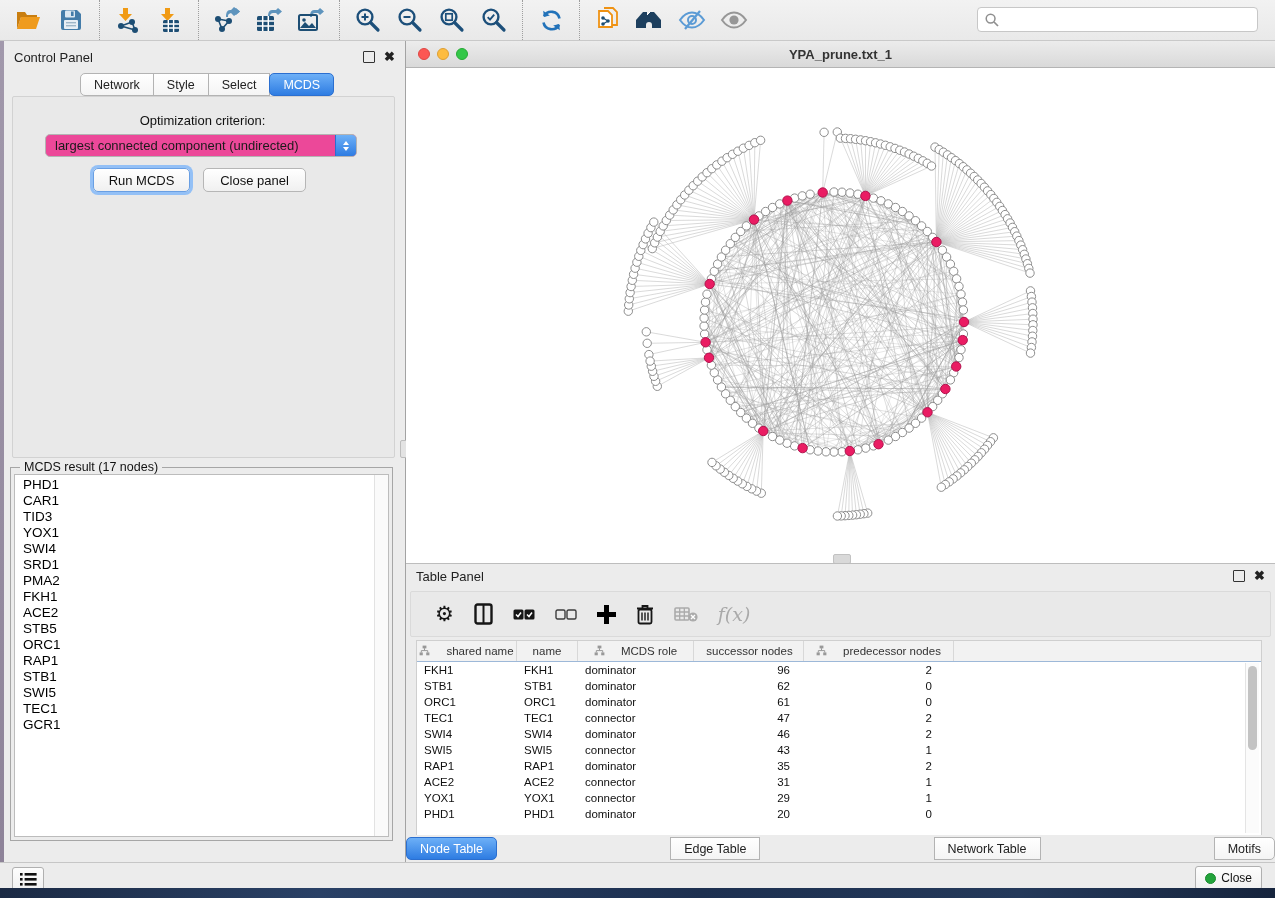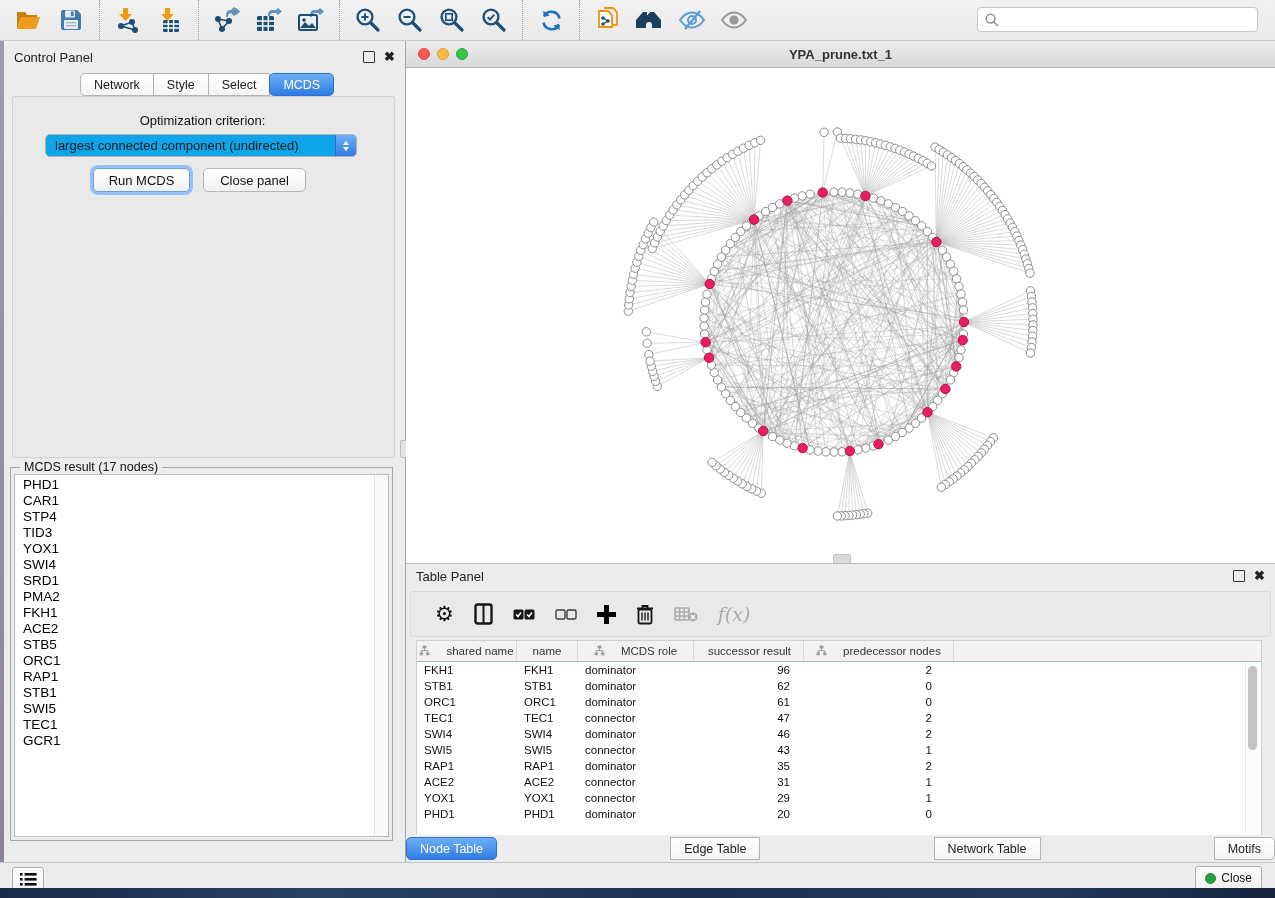--- a/index.html
+++ b/index.html
@@ -35,21 +35,21 @@
   #cp-tabs{left:80px;top:73px;height:23px;display:flex;}
   .seg{height:21px;border:1px solid #b3b3b3;background:linear-gradient(#ffffff,#f4f4f4);
        display:flex;align-items:center;justify-content:center;font-size:12.5px;color:#222;
        padding:0 13px;margin-left:-1px;box-sizing:content-box;}
   .seg.first{border-radius:5px 0 0 5px;margin-left:0;}
   .seg.last{border-radius:0 5px 5px 0;}
   .seg.sel{background:linear-gradient(#6db0f7,#2e7ce2);border-color:#2b6fd0;color:#fff;border-radius:5px;position:relative;z-index:2;}
 
   #cp-inner{left:12px;top:96px;width:381px;height:360px;background:#e9e9e9;border:1px solid #d2d2d2;border-radius:2px;}
   #opt-label{left:0;top:113px;width:405px;text-align:center;font-size:13px;color:#111;}
-  #criterion{left:45px;top:134px;width:312px;height:23px;background:#0ea5e9;border:1px solid #b3b3b3;border-radius:5px;
+  #criterion{left:45px;top:134px;width:312px;height:23px;background:#ec4899;border:1px solid #b3b3b3;border-radius:5px;
      display:flex;align-items:center;box-sizing:border-box;overflow:hidden;}
   #criterion-value{flex:1;font-size:13px;padding-left:9px;white-space:nowrap;}
   #criterion-stepper{width:20px;height:100%;background:linear-gradient(#6db0f7,#2e7ce2);border-left:1px solid #2b6fd0;
      display:flex;flex-direction:column;align-items:center;justify-content:center;gap:2px;}
   .chev-up{width:0;height:0;border-left:3.5px solid transparent;border-right:3.5px solid transparent;border-bottom:4.5px solid #fff;}
   .chev-dn{width:0;height:0;border-left:3.5px solid transparent;border-right:3.5px solid transparent;border-top:4.5px solid #fff;}
   .mac-btn{height:24px;background:linear-gradient(#ffffff,#f0f0f0);border:1px solid #b6b6b6;border-radius:5px;
      font-size:13px;color:#111;display:flex;align-items:center;justify-content:center;box-sizing:border-box;font-family:"Liberation Sans",sans-serif;}
   #run-btn{left:93px;top:168px;width:97px;box-shadow:0 0 0 3px #93c0f6;border-color:#699fe3;}
   #closepanel-btn{left:203px;top:168px;width:103px;}
@@ -272,21 +272,20 @@
 </div>
 <div id="run-btn" class="abs mac-btn">Run MCDS</div>
 <div id="closepanel-btn" class="abs mac-btn">Close panel</div>
 
 <div id="mcds-group" class="abs">
   <span id="mcds-legend">MCDS result (17 nodes)</span>
   <div id="mcds-listbox">
     <div id="mcds-list">
         <div class="mcds-item">PHD1</div>
         <div class="mcds-item">CAR1</div>
-        <div class="mcds-item">STP4</div>
         <div class="mcds-item">TID3</div>
         <div class="mcds-item">YOX1</div>
         <div class="mcds-item">SWI4</div>
         <div class="mcds-item">SRD1</div>
         <div class="mcds-item">PMA2</div>
         <div class="mcds-item">FKH1</div>
         <div class="mcds-item">ACE2</div>
         <div class="mcds-item">STB5</div>
         <div class="mcds-item">ORC1</div>
         <div class="mcds-item">RAP1</div>
@@ -1193,21 +1192,21 @@
           </svg></span>
         <span>MCDS role</span>
       </div>
       <div class="th" style="width: 110px;">
         <span><svg width="11" height="11" viewBox="0 0 11 11">
             <path d="M5.5 3.2v2.2M2.3 7.4V5.6h6.4v1.8" fill="none" stroke="#999" stroke-width="1"></path>
             <rect x="3.6" y="0.6" width="3.8" height="2.8" fill="#999"></rect>
             <rect x="0.6" y="7.4" width="3.2" height="2.9" fill="#999"></rect>
             <rect x="7.2" y="7.4" width="3.2" height="2.9" fill="#999"></rect>
           </svg></span>
-        <span>successor result</span>
+        <span>successor nodes</span>
         <span><svg width="9" height="6" viewBox="0 0 9 6">
             <path d="M1 1l3.5 4L8 1" fill="none" stroke="#666" stroke-width="1.3"></path>
           </svg></span>
       </div>
       <div class="th" style="width: 150px;">
         <span><svg width="11" height="11" viewBox="0 0 11 11">
             <path d="M5.5 3.2v2.2M2.3 7.4V5.6h6.4v1.8" fill="none" stroke="#999" stroke-width="1"></path>
             <rect x="3.6" y="0.6" width="3.8" height="2.8" fill="#999"></rect>
             <rect x="0.6" y="7.4" width="3.2" height="2.9" fill="#999"></rect>
             <rect x="7.2" y="7.4" width="3.2" height="2.9" fill="#999"></rect>

